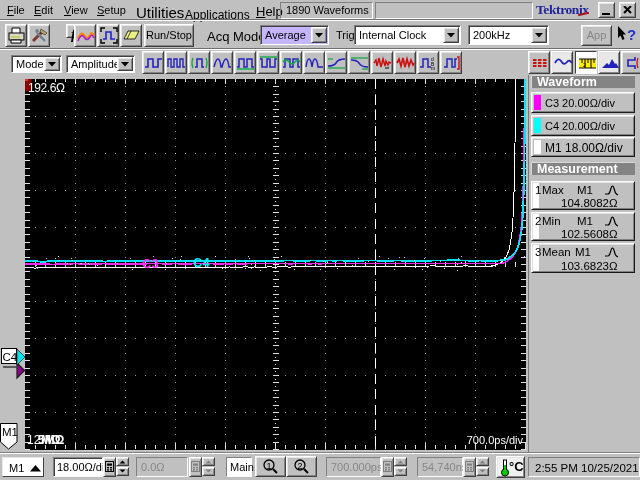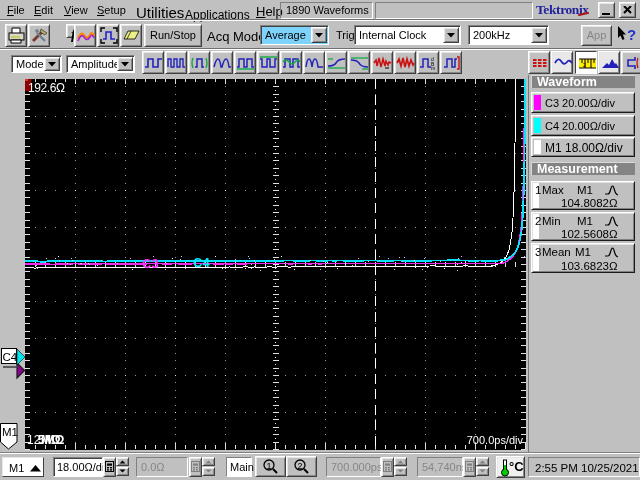--- a/index.html
+++ b/index.html
@@ -61,23 +61,23 @@
       <path d="M3,12 L6,12 6,5 11,5 11,12 15,12" fill="none" stroke="#2222cc" stroke-width="1.6"></path>
     </svg>
   </div>
 <div class="ab raised" style="left:120px;top:24px;width:22px;height:23px">
  <svg class="ab" style="left:2px;top:4px" width="18" height="13">
       <polygon points="5,2 16,2 12,10 1,10" fill="#eeee88" stroke="#000" stroke-width="0.8"></polygon>
       <path d="M8,2 L4,10" stroke="#000" stroke-width="0.7"></path>
     </svg>
   </div>
 
-<div class="ab raised" style="left:144px;top:24px;width:58px;height:23px;text-align:center;line-height:21px;font-size:11px">Run/Stop</div>
+<div class="ab raised" style="left:144px;top:24px;width:50px;height:23px;text-align:center;line-height:21px;font-size:11px">Run/Stop</div>
 <div class="ab" style="left:207px;top:29px;font-size:13px">Acq Mode</div>
-<div class="ab" style="left:260px;top:25px;width:69px;height:20px;background:#7dd3fc;border:1px solid;border-color:#808080 #fff #fff #808080;box-shadow:inset 1px 1px 0 #404040">
+<div class="ab" style="left:260px;top:25px;width:69px;height:20px;background:#c4b5fd;border:1px solid;border-color:#808080 #fff #fff #808080;box-shadow:inset 1px 1px 0 #404040">
 <div class="ab" style="left:4px;top:3px;font-size:11px;white-space:nowrap">Average</div>
 <div class="ab raised" style="right:1px;top:1px;width:16px;height:16px"></div>
 <svg class="ab" style="right:4px;top:7px" width="9" height="6">
       <polygon points="0,0 8,0 4,4.5" fill="#000"></polygon>
     </svg>
   </div>
 <div class="ab" style="left:336px;top:29px;font-size:11px">Trig</div>
 <div class="ab" style="left:354px;top:25px;width:107px;height:20px;background:#fff;border:1px solid;border-color:#808080 #fff #fff #808080;box-shadow:inset 1px 1px 0 #404040">
 <div class="ab" style="left:4px;top:3px;font-size:11px;white-space:nowrap">Internal Clock</div>
 <div class="ab raised" style="right:1px;top:1px;width:16px;height:16px"></div>

